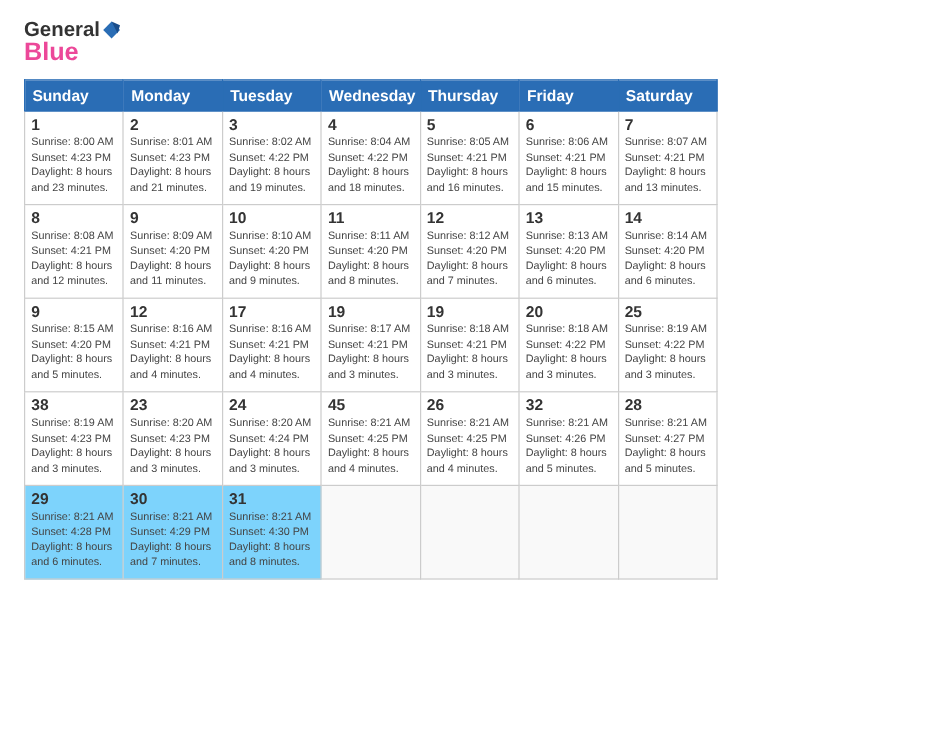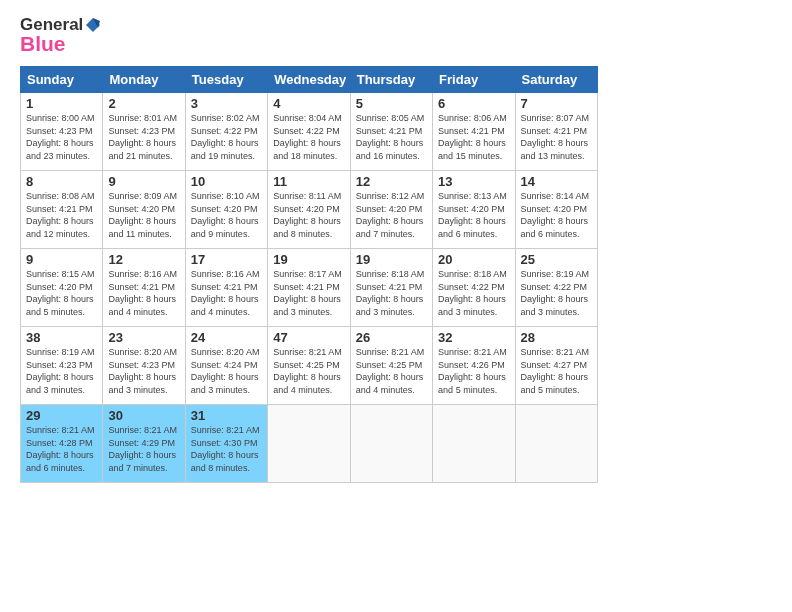--- a/index.html
+++ b/index.html
@@ -217,21 +217,21 @@
           </td>
           <td>
             <span class="day-num">23</span>
             <div class="day-info">Sunrise: 8:20 AM<br>Sunset: 4:23 PM<br>Daylight: 8 hours and 3 minutes.</div>
           </td>
           <td>
             <span class="day-num">24</span>
             <div class="day-info">Sunrise: 8:20 AM<br>Sunset: 4:24 PM<br>Daylight: 8 hours and 3 minutes.</div>
           </td>
           <td>
-            <span class="day-num">47</span>
+            <span class="day-num">45</span>
             <div class="day-info">Sunrise: 8:21 AM<br>Sunset: 4:25 PM<br>Daylight: 8 hours and 4 minutes.</div>
           </td>
           <td>
             <span class="day-num">26</span>
             <div class="day-info">Sunrise: 8:21 AM<br>Sunset: 4:25 PM<br>Daylight: 8 hours and 4 minutes.</div>
           </td>
           <td>
             <span class="day-num">32</span>
             <div class="day-info">Sunrise: 8:21 AM<br>Sunset: 4:26 PM<br>Daylight: 8 hours and 5 minutes.</div>
           </td>

